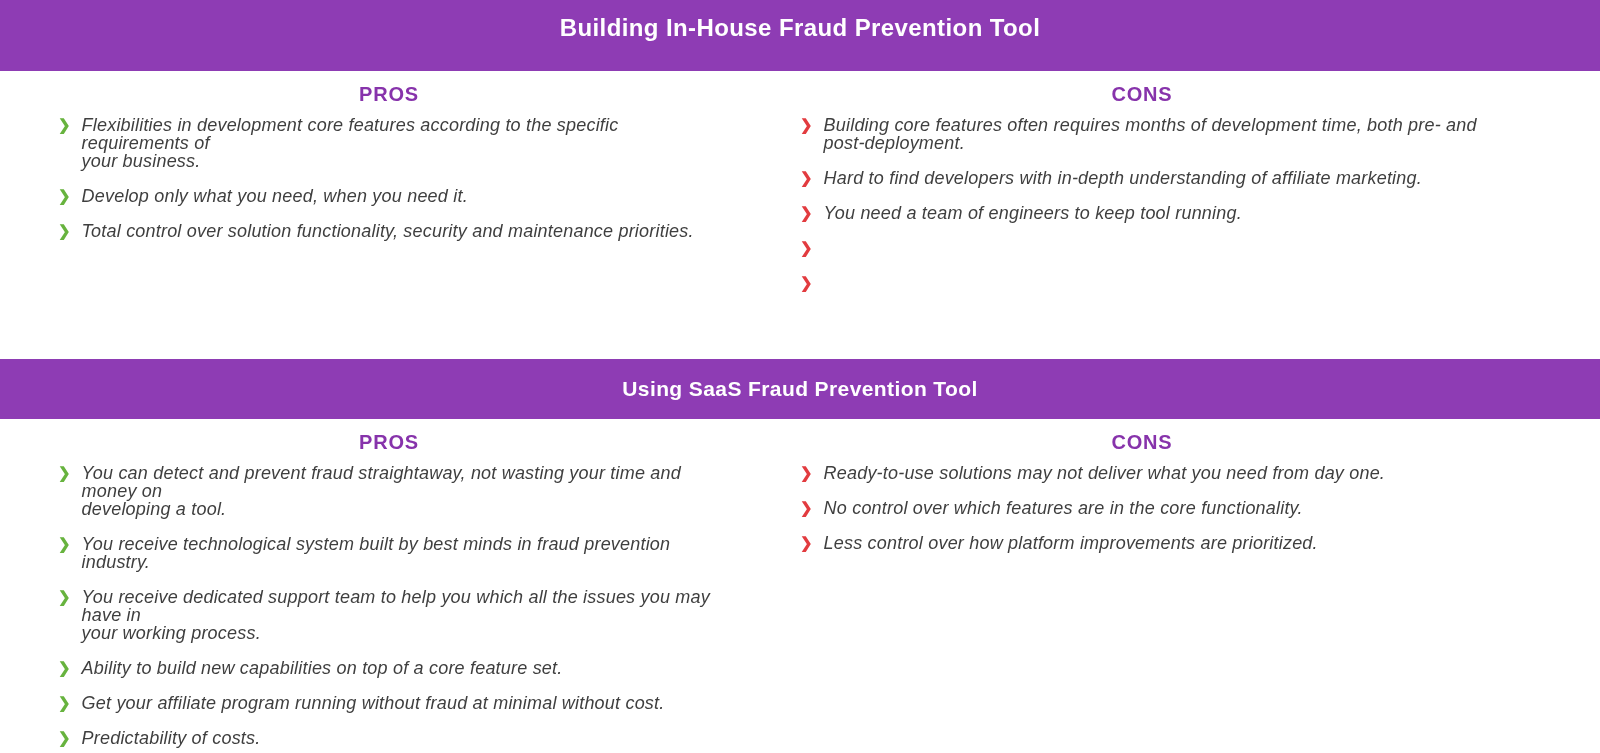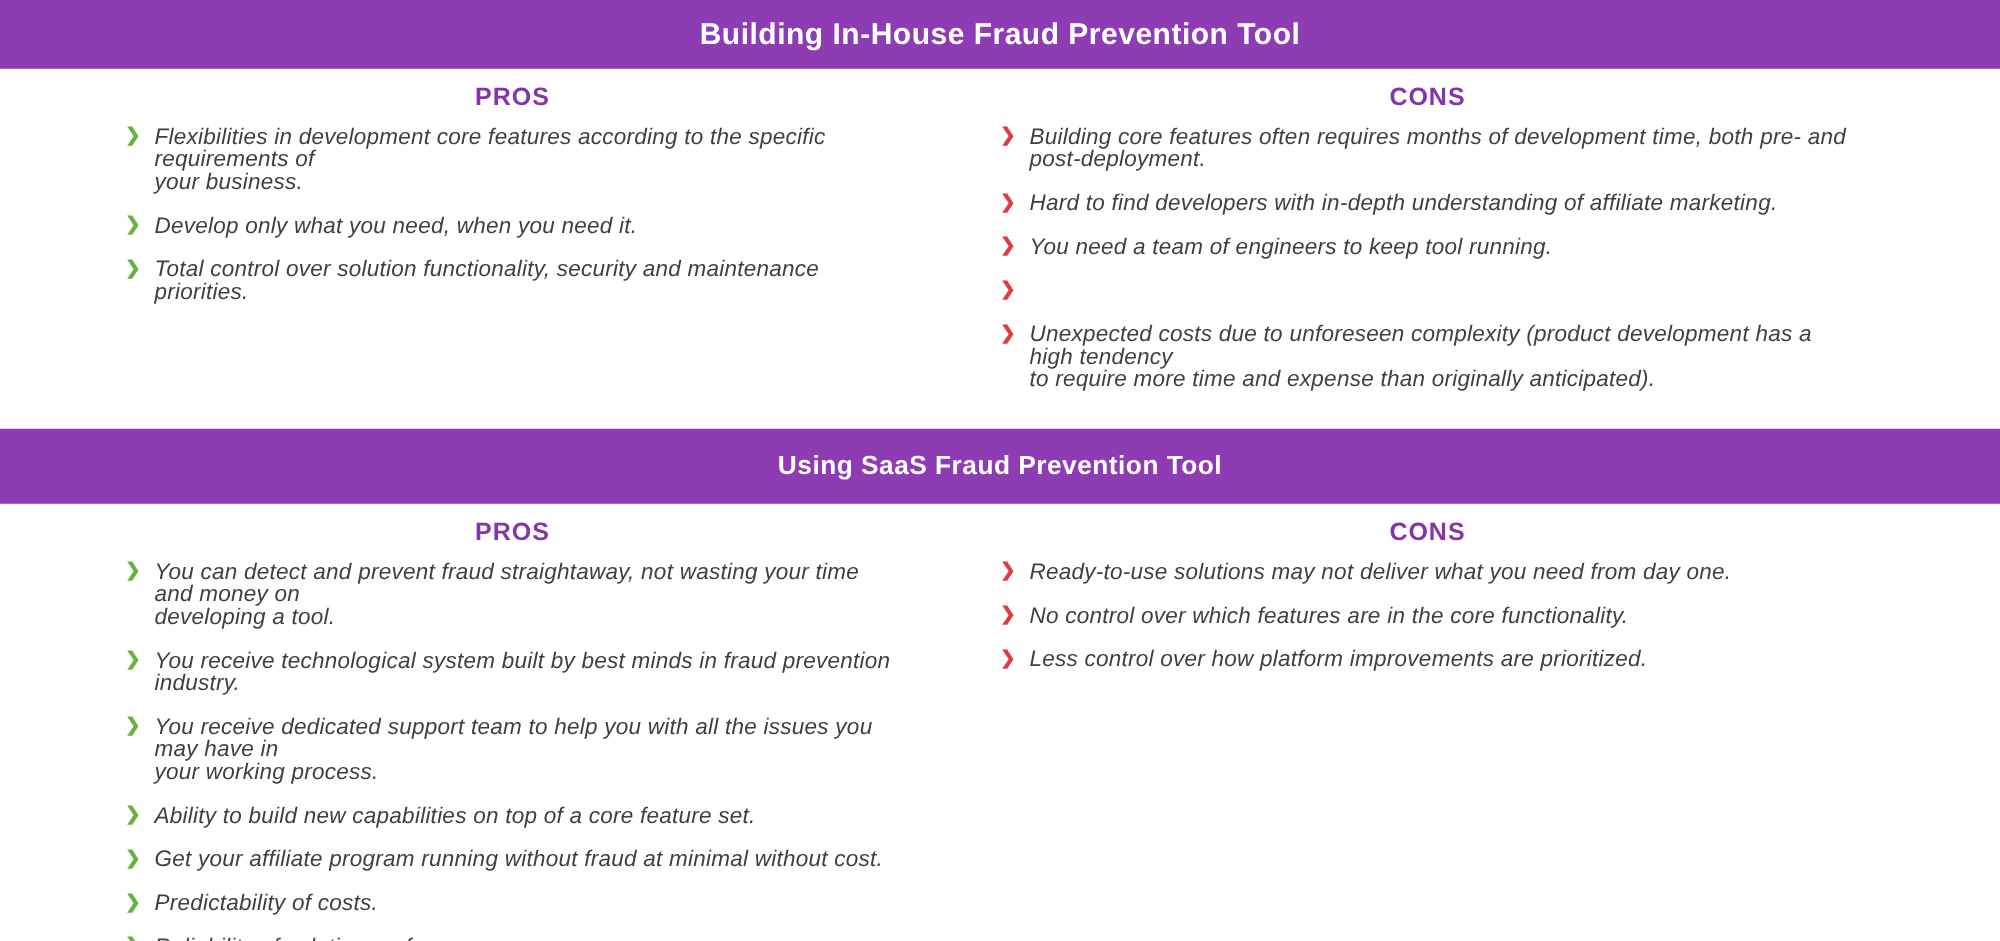--- a/index.html
+++ b/index.html
@@ -20,27 +20,27 @@
     overflow: hidden;
   }
   .banner {
     width: 100%;
     background: var(--banner-bg);
     color: var(--banner-text);
     text-align: center;
     font-weight: bold;
     letter-spacing: 0.4px;
   }
-  .banner-1 { height: 55px; line-height: 55px; font-size: 24px; }
+  .banner-1 { height: 71px; line-height: 55px; font-size: 24px; }
   .banner-2 { height: 60px; line-height: 60px; font-size: 21px; }
   .section-body { display: flex; width: 100%; }
   .section-body-1 { min-height: 288px; }
   .section-body-2 { min-height: 350px; }
   .col { width: 800px; }
-  .col-pros { padding-left: 100px; padding-right: 80px; }
+  .col-pros { padding-left: 58px; padding-right: 80px; }
   .col-cons { padding-left: 0px; padding-right: 116px; }
   .col-heading {
     text-align: center;
     font-size: 20px;
     font-weight: bold;
     letter-spacing: 0.8px;
     color: var(--heading-text);
     margin: 12px 0 10px 0;
   }
   .item {
@@ -105,22 +105,20 @@
       </div>
       <div class="item">
         <span class="bullet bullet-cons">❯</span>
         <span class="item-text">You need a team of engineers to keep tool running.</span>
       </div>
       <div class="item">
         <span class="bullet bullet-cons">❯</span>
       </div>
       <div class="item">
         <span class="bullet bullet-cons">❯</span>
-        <span class="item-text">Unexpected costs due to unforeseen complexity (product development has a high tendency
-to require more time and expense than originally anticipated).</span>
       </div>
     </div>
 
   </div>
 </section>
 
 <section>
   <div class="banner banner-2">
     <span>Using SaaS Fraud Prevention Tool</span>
   </div>
@@ -132,21 +130,21 @@
         <span class="bullet bullet-pros">❯</span>
         <span class="item-text">You can detect and prevent fraud straightaway, not wasting your time and money on
 developing a tool.</span>
       </div>
       <div class="item">
         <span class="bullet bullet-pros">❯</span>
         <span class="item-text">You receive technological system built by best minds in fraud prevention industry.</span>
       </div>
       <div class="item">
         <span class="bullet bullet-pros">❯</span>
-        <span class="item-text">You receive dedicated support team to help you with all the issues you may have in
+        <span class="item-text">You receive dedicated support team to help you which all the issues you may have in
 your working process.</span>
       </div>
       <div class="item">
         <span class="bullet bullet-pros">❯</span>
         <span class="item-text">Ability to build new capabilities on top of a core feature set.</span>
       </div>
       <div class="item">
         <span class="bullet bullet-pros">❯</span>
         <span class="item-text">Get your affiliate program running without fraud at minimal without cost.</span>
       </div>

